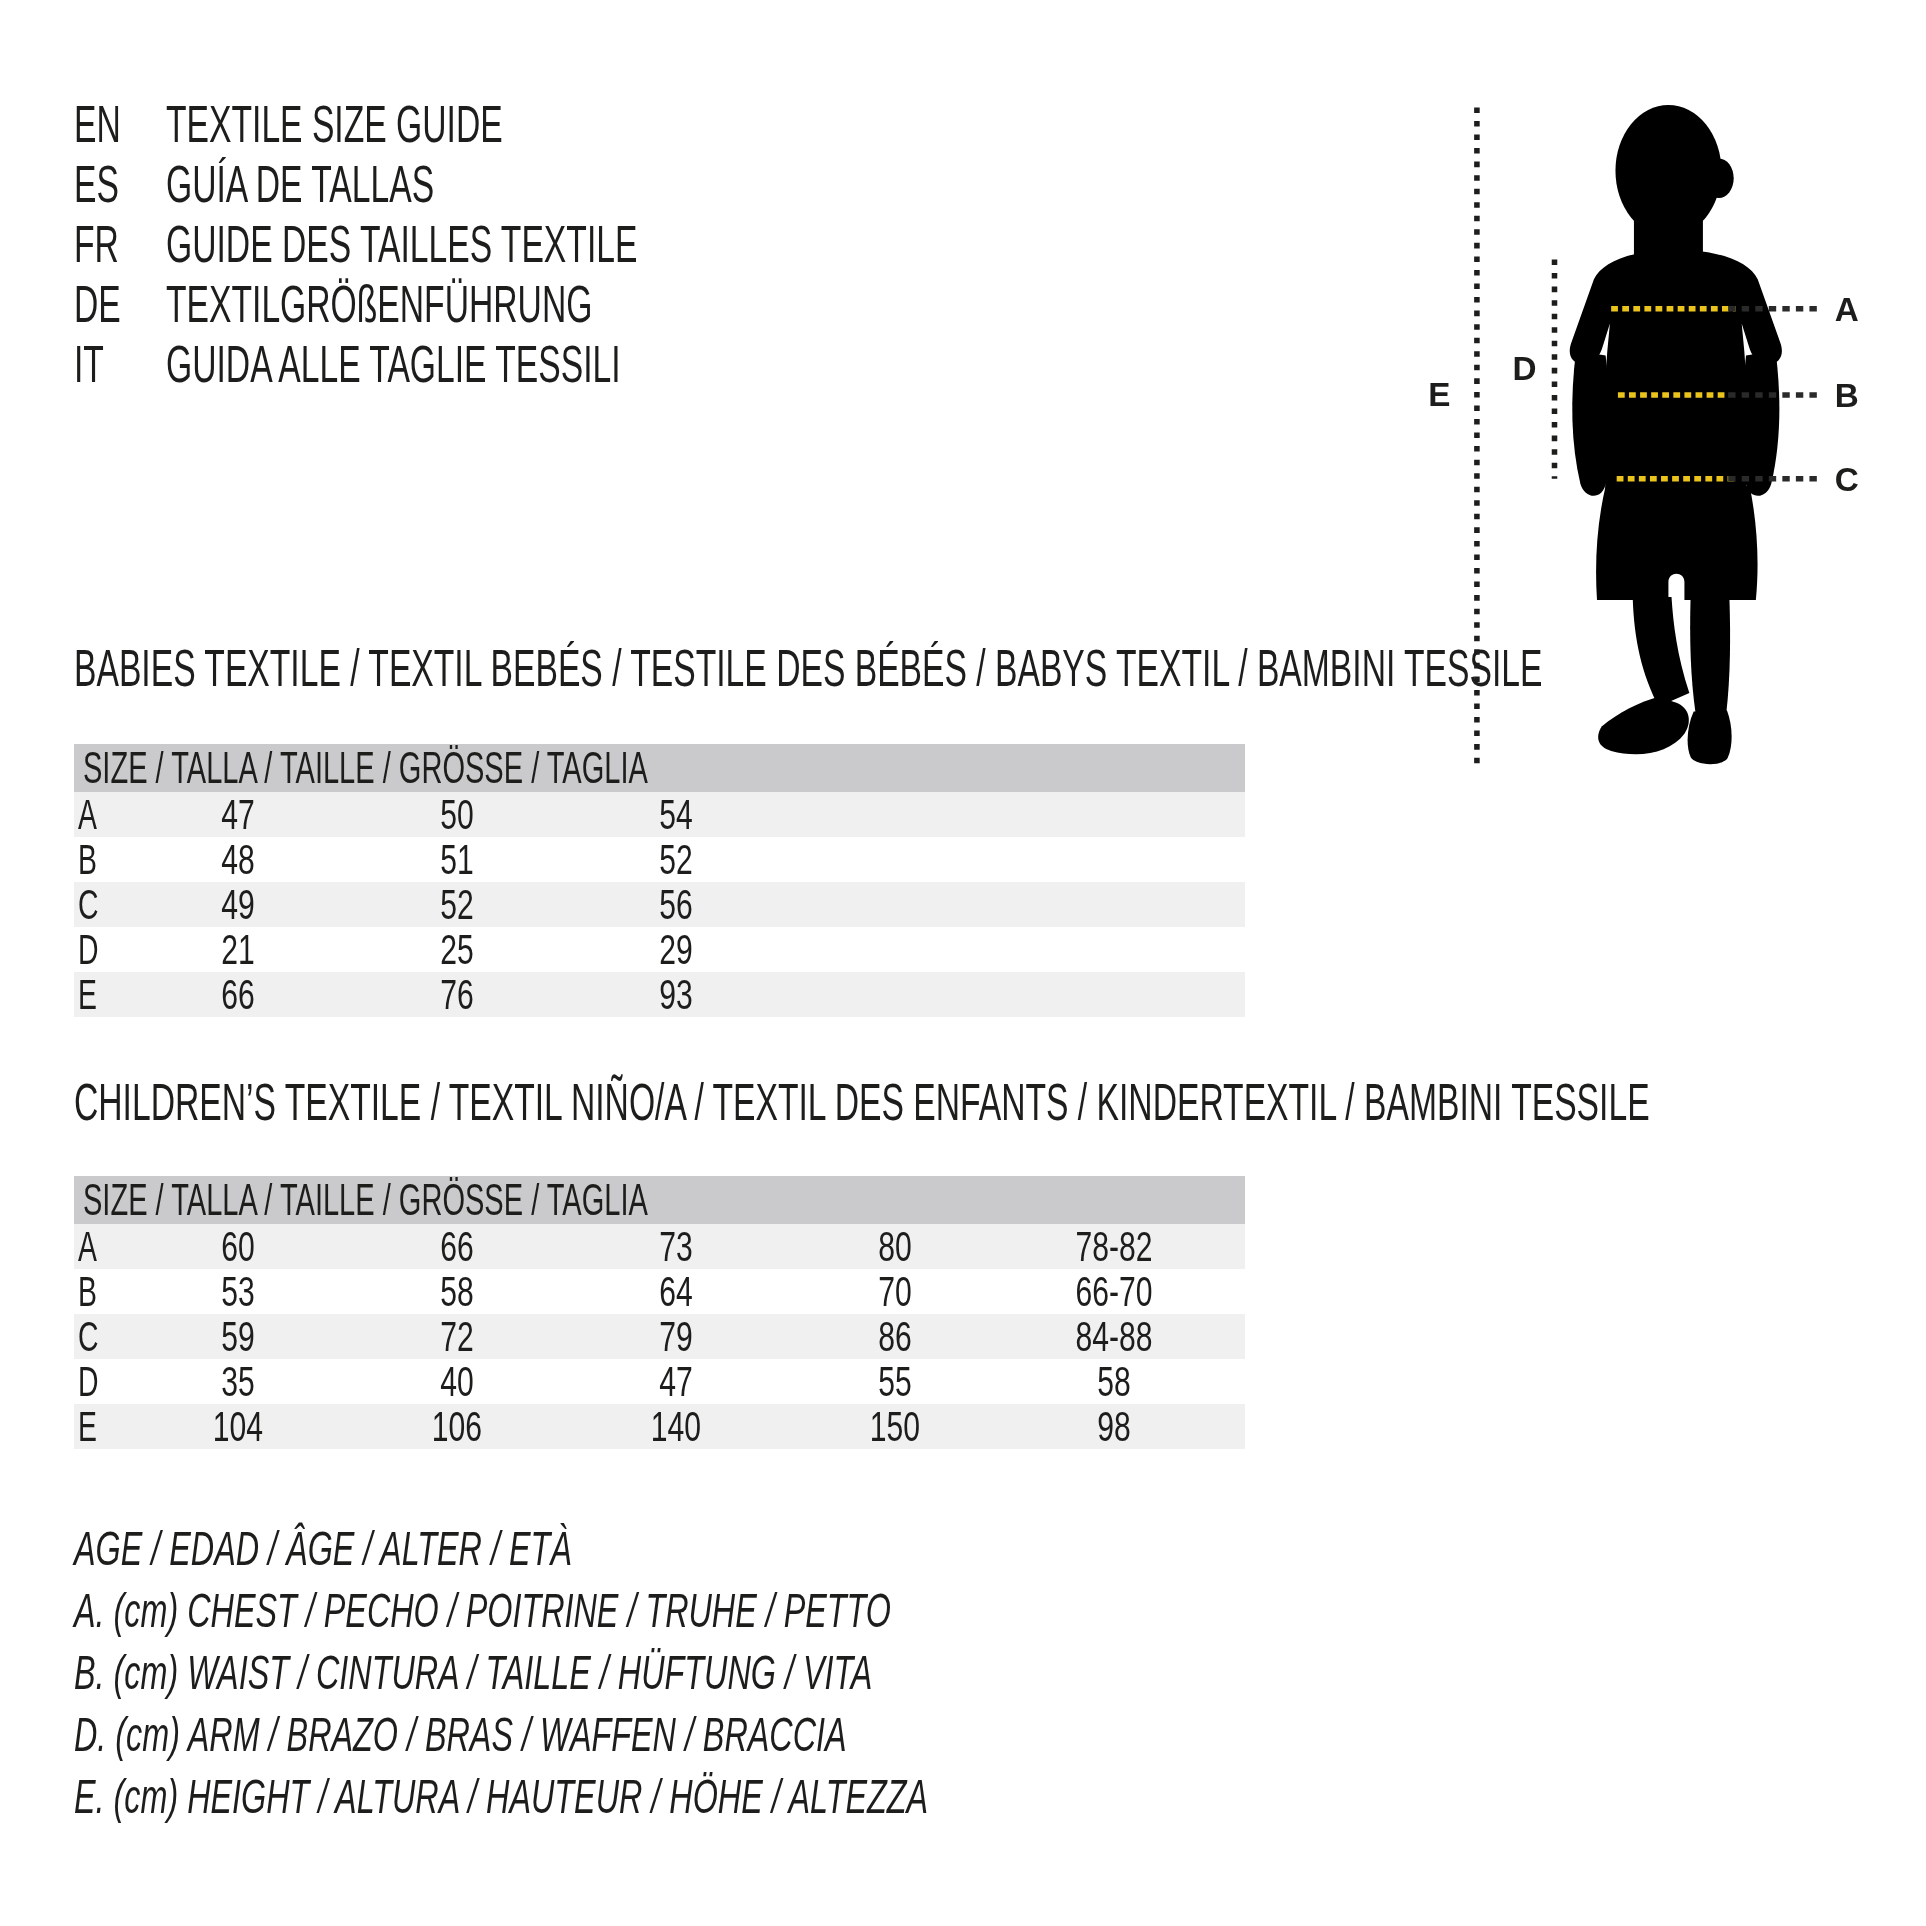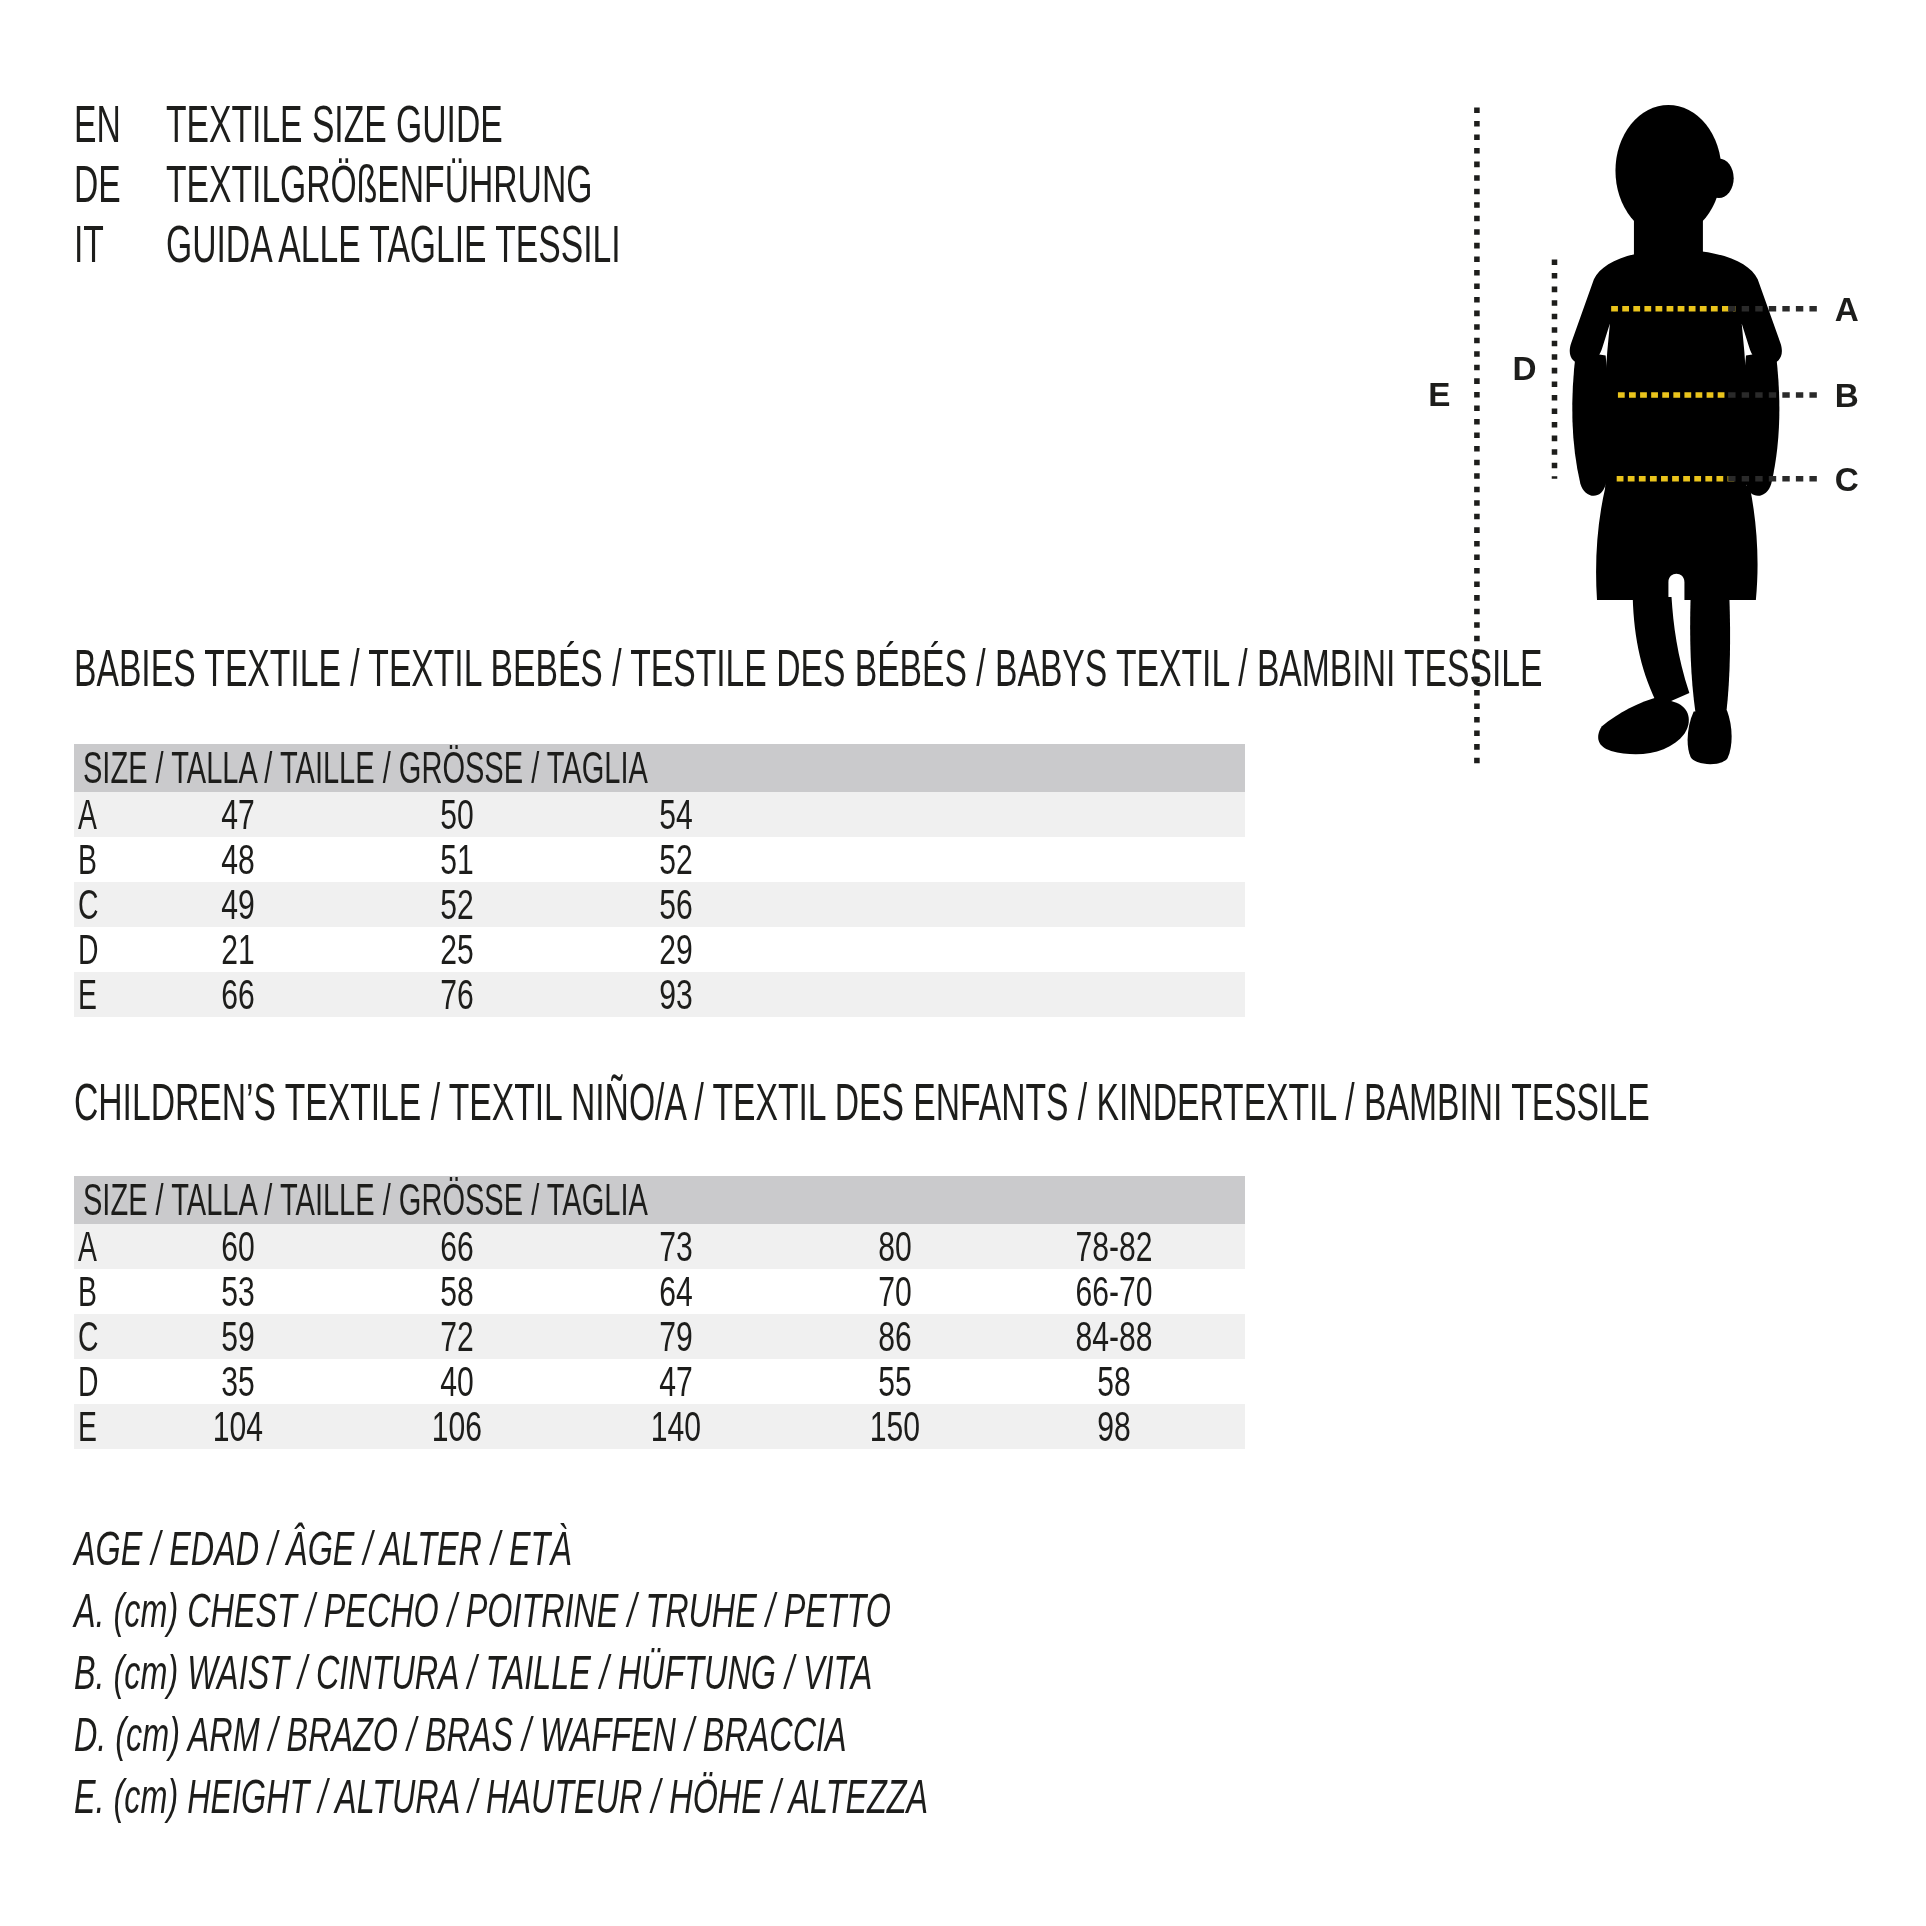--- a/index.html
+++ b/index.html
@@ -38,20 +38,28 @@
 </style>
 </head>
 <body>
 
 <div class="page">
 
   <div class="langs">
     <div class="lang-row">
       <span class="lang-code"><span class="cx">EN</span></span>
       <span class="cx">TEXTILE SIZE GUIDE</span>
+    </div>
+    <div class="lang-row">
+      <span class="lang-code"><span class="cx">ES</span></span>
+      <span class="cx">GUÍA DE TALLAS</span>
+    </div>
+    <div class="lang-row">
+      <span class="lang-code"><span class="cx">FR</span></span>
+      <span class="cx">GUIDE DES TAILLES TEXTILE</span>
     </div>
     <div class="lang-row">
       <span class="lang-code"><span class="cx">DE</span></span>
       <span class="cx">TEXTILGRÖßENFÜHRUNG</span>
     </div>
     <div class="lang-row">
       <span class="lang-code"><span class="cx">IT</span></span>
       <span class="cx">GUIDA ALLE TAGLIE TESSILI</span>
     </div>
   </div>

